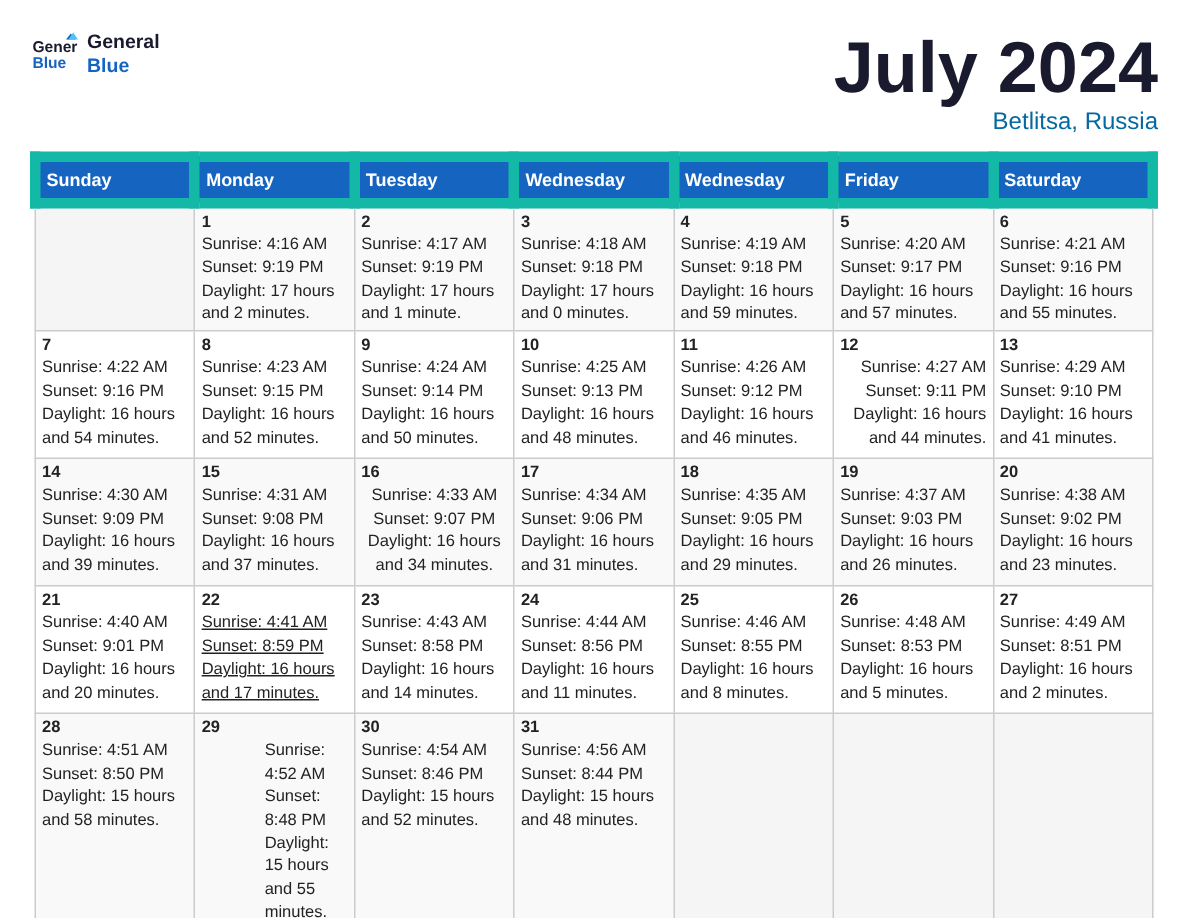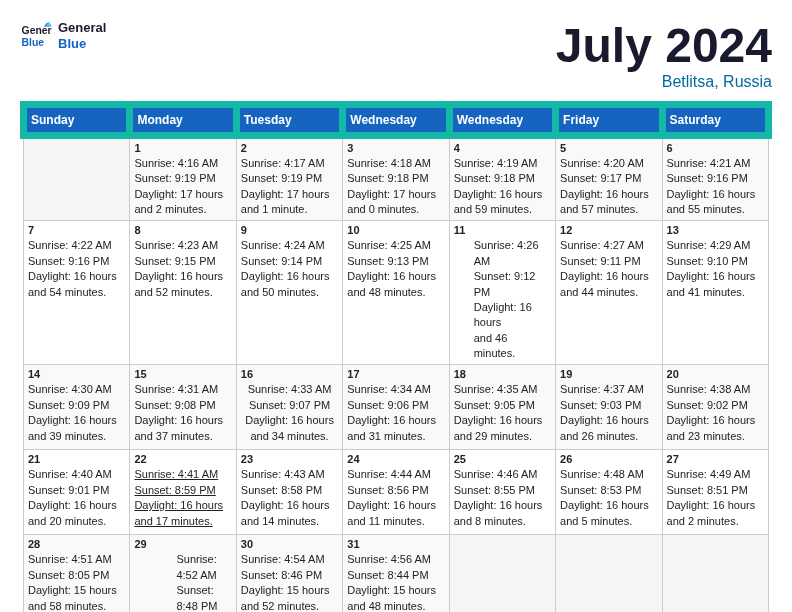--- a/index.html
+++ b/index.html
@@ -195,28 +195,28 @@
           </td>
           <td>
             <span class="day-number">10</span>
             <div class="day-info" style="white-space: pre-line;">Sunrise: 4:25 AM
 Sunset: 9:13 PM
 Daylight: 16 hours
 and 48 minutes.</div>
           </td>
           <td>
             <span class="day-number">11</span>
-            <div class="day-info" style="white-space: pre-line; margin-left: 20px;">Sunrise: 4:26 AM
+            <div class="day-info" style="white-space: pre-line;">Sunrise: 4:26 AM
 Sunset: 9:12 PM
 Daylight: 16 hours
 and 46 minutes.</div>
           </td>
           <td>
             <span class="day-number">12</span>
-            <div class="day-info" style="white-space: pre-line;">Sunrise: 4:27 AM
+            <div class="day-info" style="white-space: pre-line; text-align: right;">Sunrise: 4:27 AM
 Sunset: 9:11 PM
 Daylight: 16 hours
 and 44 minutes.</div>
           </td>
           <td>
             <span class="day-number">13</span>
             <div class="day-info" style="white-space: pre-line;">Sunrise: 4:29 AM
 Sunset: 9:10 PM
 Daylight: 16 hours
 and 41 minutes.</div>
@@ -321,21 +321,21 @@
             <div class="day-info" style="white-space: pre-line;">Sunrise: 4:49 AM
 Sunset: 8:51 PM
 Daylight: 16 hours
 and 2 minutes.</div>
           </td>
         </tr>
         <tr>
           <td>
             <span class="day-number">28</span>
             <div class="day-info" style="white-space: pre-line;">Sunrise: 4:51 AM
-Sunset: 8:05 PM
+Sunset: 8:50 PM
 Daylight: 15 hours
 and 58 minutes.</div>
           </td>
           <td>
             <span class="day-number">29</span>
             <div class="day-info" style="white-space: pre-line; margin-left: 42px;">Sunrise: 4:52 AM
 Sunset: 8:48 PM
 Daylight: 15 hours
 and 55 minutes.</div>
           </td>

